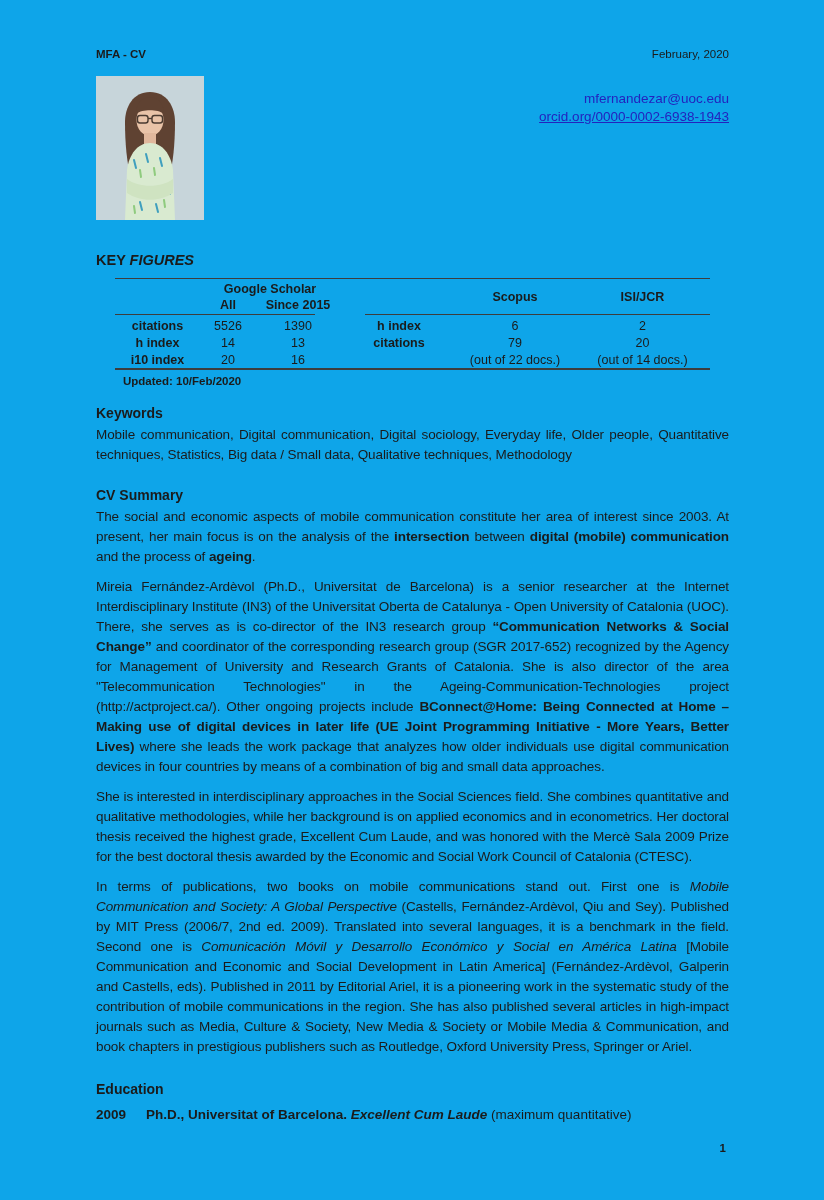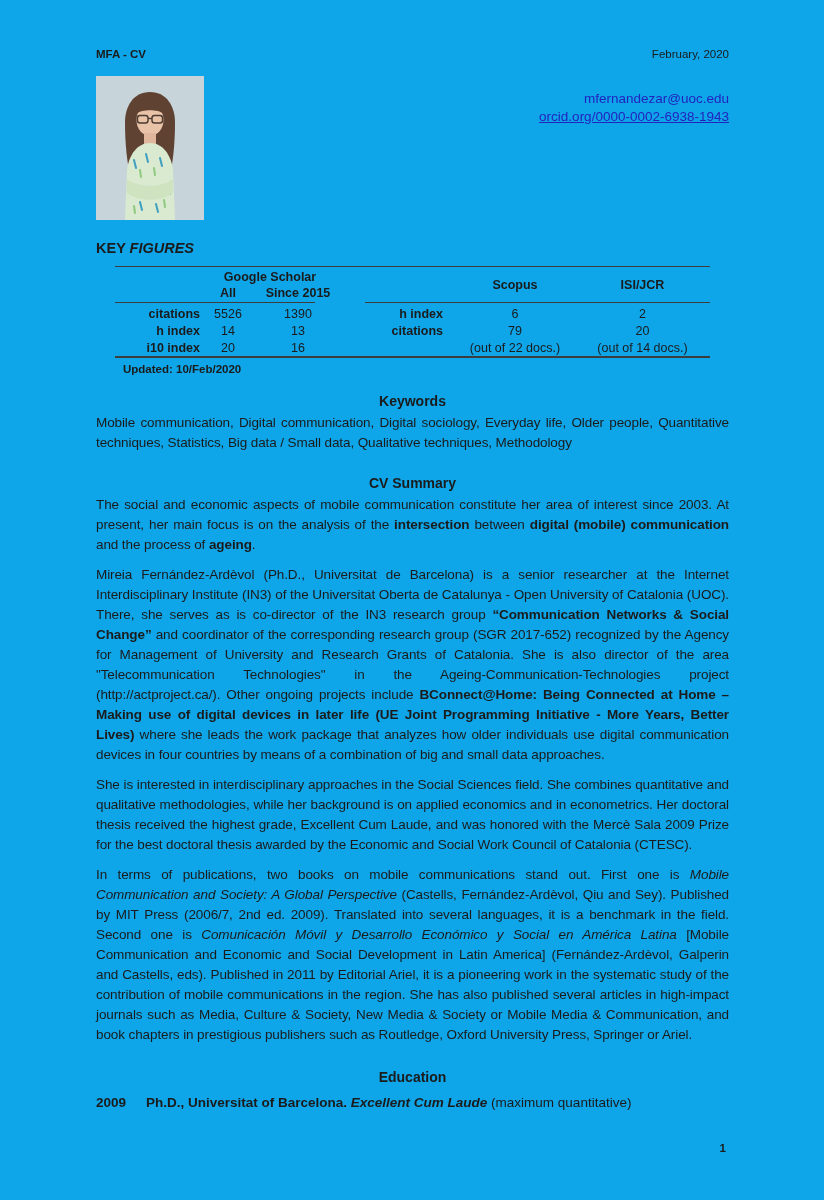--- a/index.html
+++ b/index.html
@@ -18,36 +18,36 @@
   .profile-row { display:flex; margin-top:16px; }
   .photo { width:108px; height:144px; flex:0 0 auto; }
   .photo svg { display:block; }
   .profile-right { flex:1; padding-left:16px; }
   .person-name { margin:5px 0 0 0; font-size:17.5px; font-weight:bold; }
   .contacts { text-align:right; margin-top:14px; font-size:13.5px; line-height:18px; }
   .contacts a { color:#2323be; display:block; text-decoration:none; cursor:pointer; }
   .contacts a.orcid { text-decoration:underline; }
 
   
-  .kf-heading { margin:20px 0 0 0; font-size:14.5px; font-weight:bold; }
+  .kf-heading { margin:32px 0 0 0; font-size:14.5px; font-weight:bold; }
   .kf-heading em { font-style:italic; }
   .kf-table { position:relative; margin:10px 0 0 19px; width:595px; height:92px; font-size:12.5px; }
   .cell { position:absolute; line-height:16px; white-space:nowrap; }
   .c-center { text-align:center; }
-  .c-right { text-align:right; }
+  .c-right { text-align:center; }
   .bold { font-weight:bold; }
   .rule { position:absolute; background:#3d3d3d; height:1px; }
   .rule-top { top:0; left:0; width:595px; }
   .rule-mid-l { top:36px; left:0; width:200px; }
   .rule-mid-r { top:36px; left:250px; width:345px; }
   .rule-bottom { top:90px; left:0; width:595px; height:2px; }
   .updated { margin:5px 0 0 27px; font-size:11.5px; font-weight:bold; }
 
   
-  .section-heading { font-size:14px; font-weight:bold; margin:22px 0 4px 0;text-align:center; }
+  .section-heading { font-size:14px; font-weight:bold; margin:22px 0 4px 0; }
   .kw-heading { margin-top:18px; }
   p.body { font-size:13.5px; line-height:20px; letter-spacing:-0.1px; text-align:justify; margin:0 0 10px 0; }
   .b { font-weight:bold; }
   .i { font-style:italic; }
   .bi { font-weight:bold; font-style:italic; }
 
   
   .edu-heading { margin-top:24px; }
   .edu-row { display:flex; font-size:13.5px; line-height:20px; margin-top:8px; }
   .edu-year { font-weight:bold; width:50px; flex:0 0 auto; }

